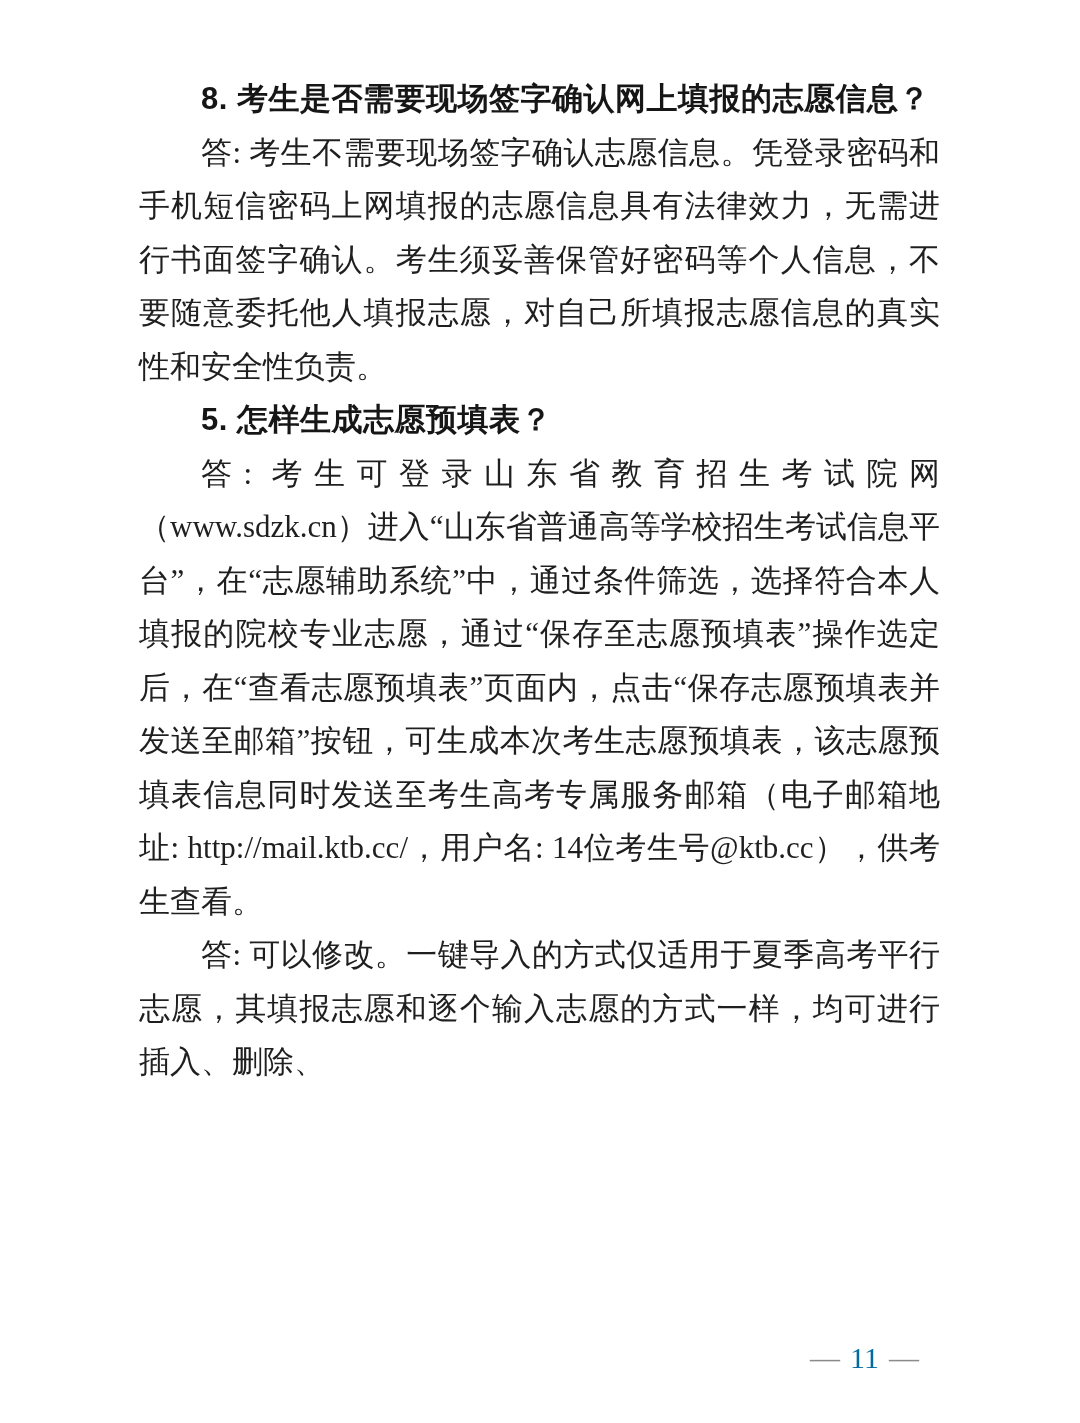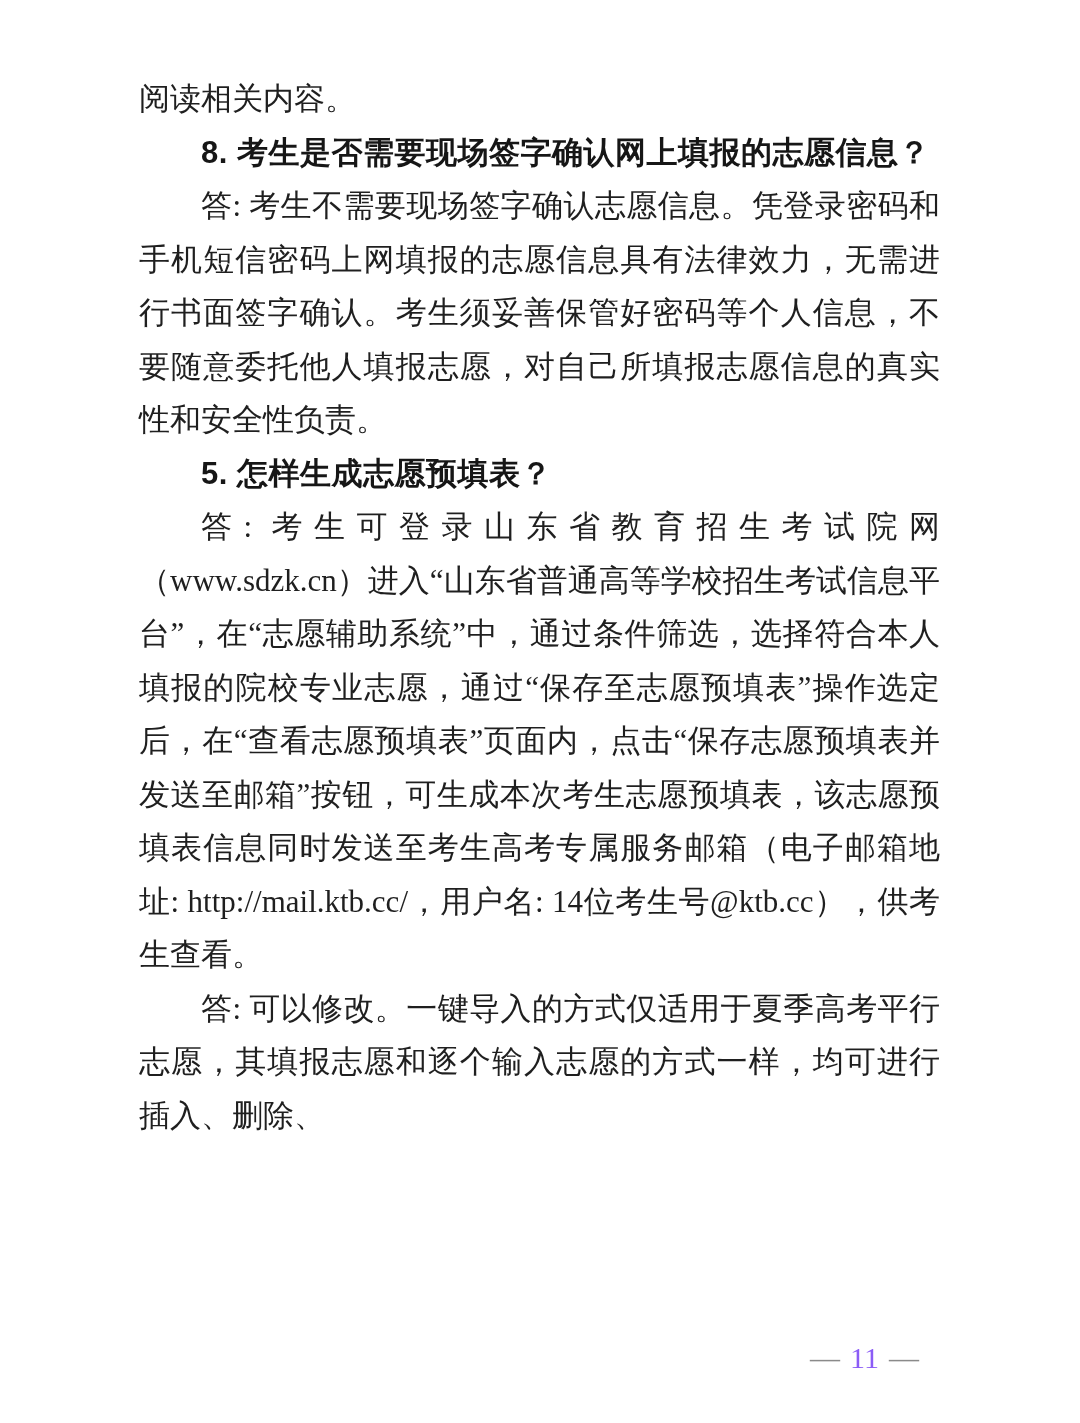--- a/index.html
+++ b/index.html
@@ -51,32 +51,31 @@
     line-height: 36px;
     color: #1f1f1f;
     font-family: "Liberation Serif", "DejaVu Serif", serif;
     white-space: nowrap;
   }
   .footer .dash {
     color: #8a8a8a;
     padding: 0 6px;
   }
   .footer .num {
-    color: #8b5cf6;
+    color: #0369a1;
     padding: 0 4px;
     margin-top: 40px;
   }
 </style>
 </head>
 <body>
 
 <div class="page">
 
   <div class="content">
-    <p class="para-continuation">阅读相关内容。</p>
 
 
     <h3 class="question-heading">8. 考生是否需要现场签字确认网上填报的志愿信息？</h3>
 
     <p class="para">答: 考生不需要现场签字确认志愿信息。凭登录密码和手机短信密码上网填报的志愿信息具有法律效力，无需进行书面签字确认。考生须妥善保管好密码等个人信息，不要随意委托他人填报志愿，对自己所填报志愿信息的真实性和安全性负责。</p>
 
     <h3 class="question-heading">5. 怎样生成志愿预填表？</h3>
 
     <p class="para">答: 考生可登录山东省教育招生考试院网（www.sdzk.cn）进入“山东省普通高等学校招生考试信息平台”，在“志愿辅助系统”中，通过条件筛选，选择符合本人填报的院校专业志愿，通过“保存至志愿预填表”操作选定后，在“查看志愿预填表”页面内，点击“保存志愿预填表并发送至邮箱”按钮，可生成本次考生志愿预填表，该志愿预填表信息同时发送至考生高考专属服务邮箱（电子邮箱地址: http://mail.ktb.cc/，用户名: 14位考生号@ktb.cc），供考生查看。</p>
 

